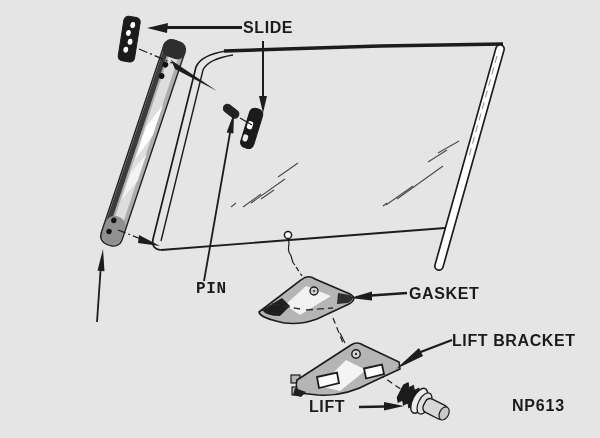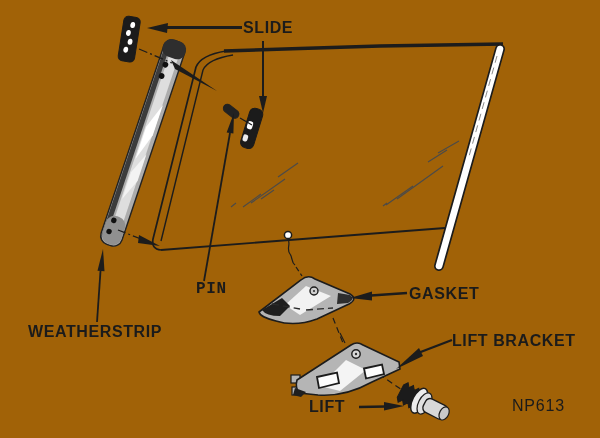--- a/index.html
+++ b/index.html
@@ -1,34 +1,34 @@
 <!DOCTYPE html>
 <html><head>
 <meta charset="utf-8">
 <style>
   html,body{margin:0;padding:0;background:#fff;}
   #canvas{
     position:relative;
     width:600px;height:438px;
-    background:#a16207;
+    background:#e5e5e5;
     font-family:"Liberation Sans", sans-serif;
     overflow:hidden;
   }
   #drawing{position:absolute;left:0;top:0;}
   .part-label{
     position:absolute;
     font-weight:bold;
     font-size:16px;
     letter-spacing:0.6px;
     color:#1b1b1b;
     white-space:nowrap;
   }
   .fig-number{
     position:absolute;
-    font-weight:normal;
+    font-weight:bold;
     font-size:16px;
     letter-spacing:0.8px;
     color:#1b1b1b;
   }
 </style>
 </head>
 <body>
 
 <div id="canvas">
 
@@ -166,19 +166,18 @@
       <line x1="418" y1="353" x2="452" y2="340" stroke-width="2.4"></line>
       <polygon points="396,369 419,348 423,356" stroke="none"></polygon>
 
       <line x1="359" y1="407" x2="386" y2="406.5" stroke-width="2.4"></line>
       <polygon points="404,406 384,402 384,410.5" stroke="none"></polygon>
     </g>
   </svg>
 
   <div class="part-label" style="left:243px;top:19px;">SLIDE</div>
   <div class="part-label" style="left:196px;top:280px;font-family:Liberation Mono, monospace;">PIN</div>
-  <div class="part-label" style="left:28px;top:323px;">WEATHERSTRIP</div>
   <div class="part-label" style="left:452px;top:332px;">LIFT BRACKET</div>
   <div class="part-label" style="left:409px;top:285px;">GASKET</div>
   <div class="part-label" style="left:309px;top:398px;">LIFT</div>
   <div class="fig-number" style="left:512px;top:397px;">NP613</div>
 
 </div>
 
 </body></html>

